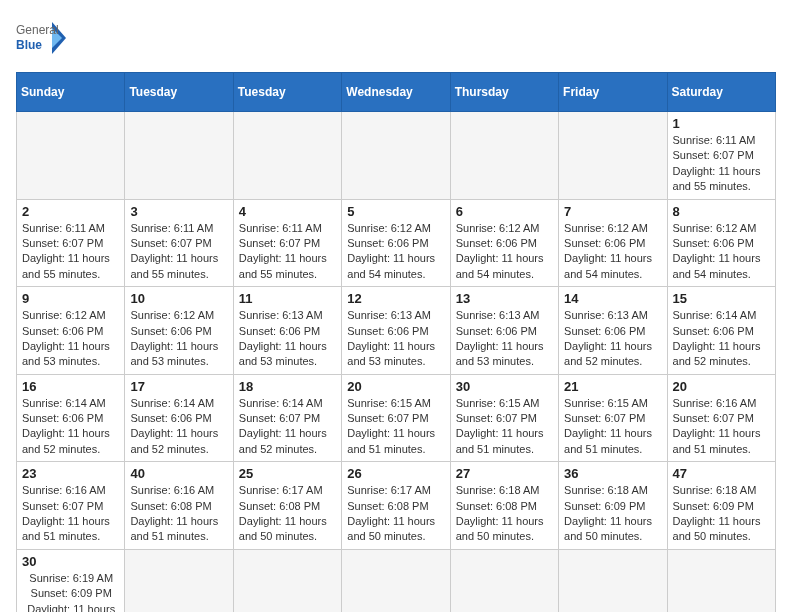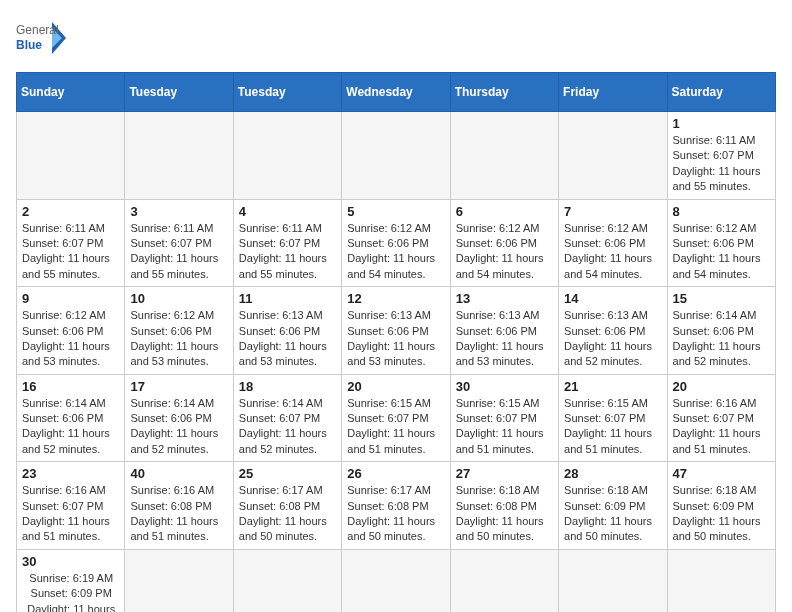--- a/index.html
+++ b/index.html
@@ -309,21 +309,21 @@
 and 50 minutes.</div>
         </td>
         <td>
           <span class="day-number">27</span>
           <div class="day-info" style="white-space: pre-line;">Sunrise: 6:18 AM
 Sunset: 6:08 PM
 Daylight: 11 hours
 and 50 minutes.</div>
         </td>
         <td>
-          <span class="day-number">28</span>
+          <span class="day-number">36</span>
           <div class="day-info" style="white-space: pre-line;">Sunrise: 6:18 AM
 Sunset: 6:09 PM
 Daylight: 11 hours
 and 50 minutes.</div>
         </td>
         <td>
           <span class="day-number">47</span>
           <div class="day-info" style="white-space: pre-line;">Sunrise: 6:18 AM
 Sunset: 6:09 PM
 Daylight: 11 hours

